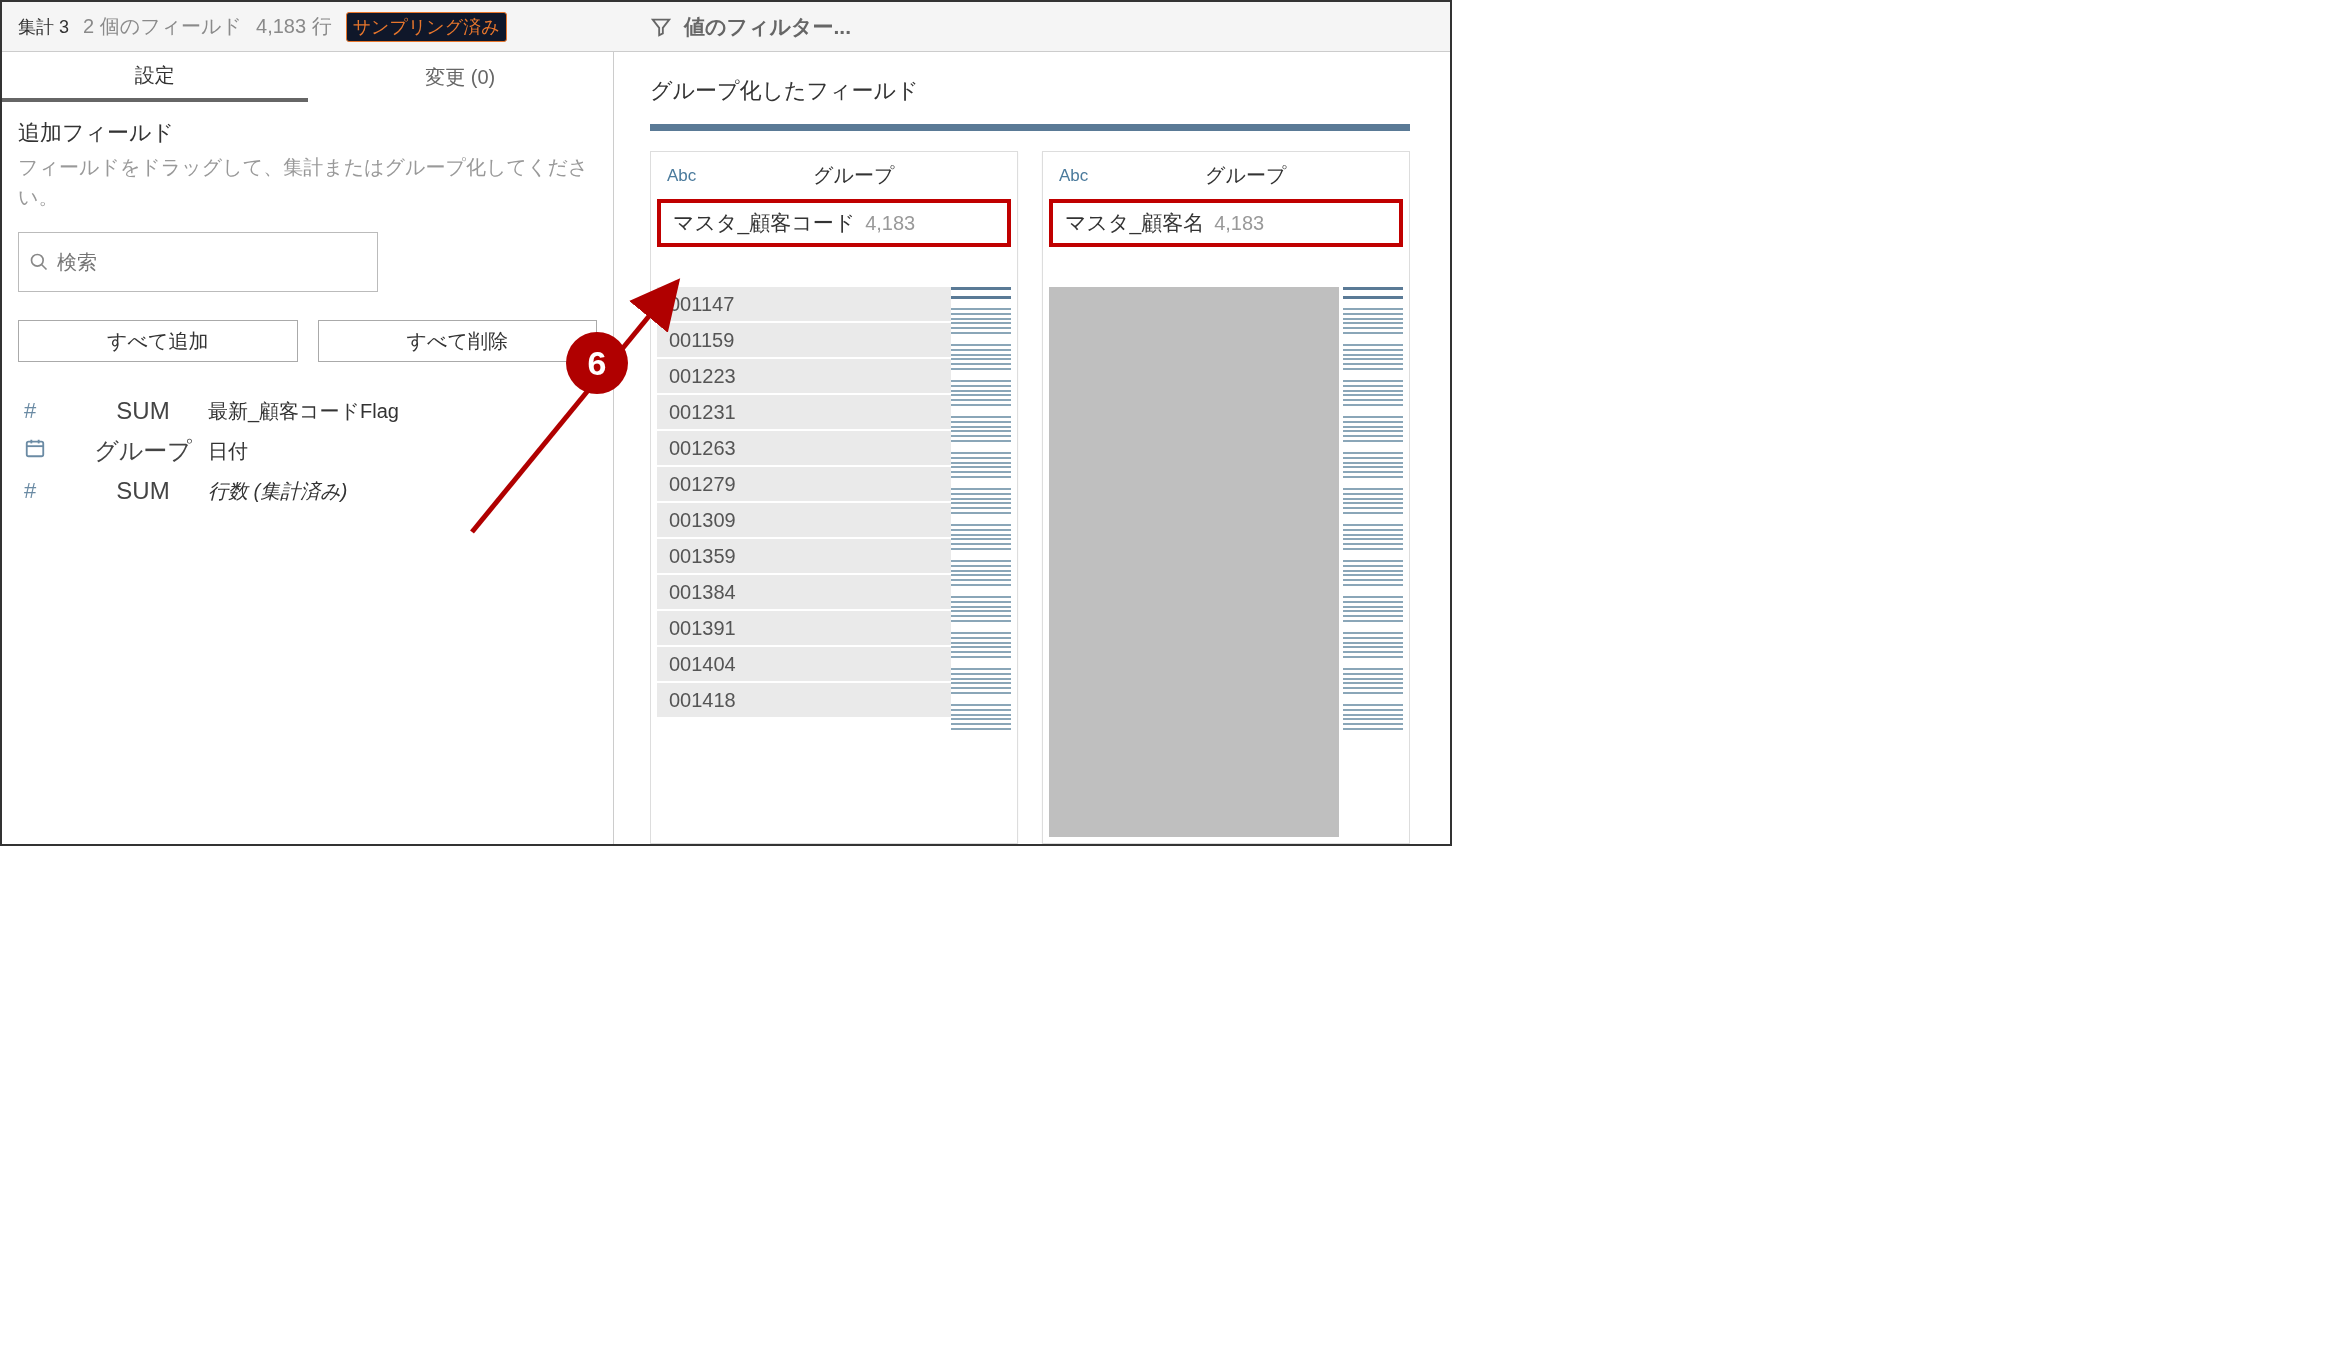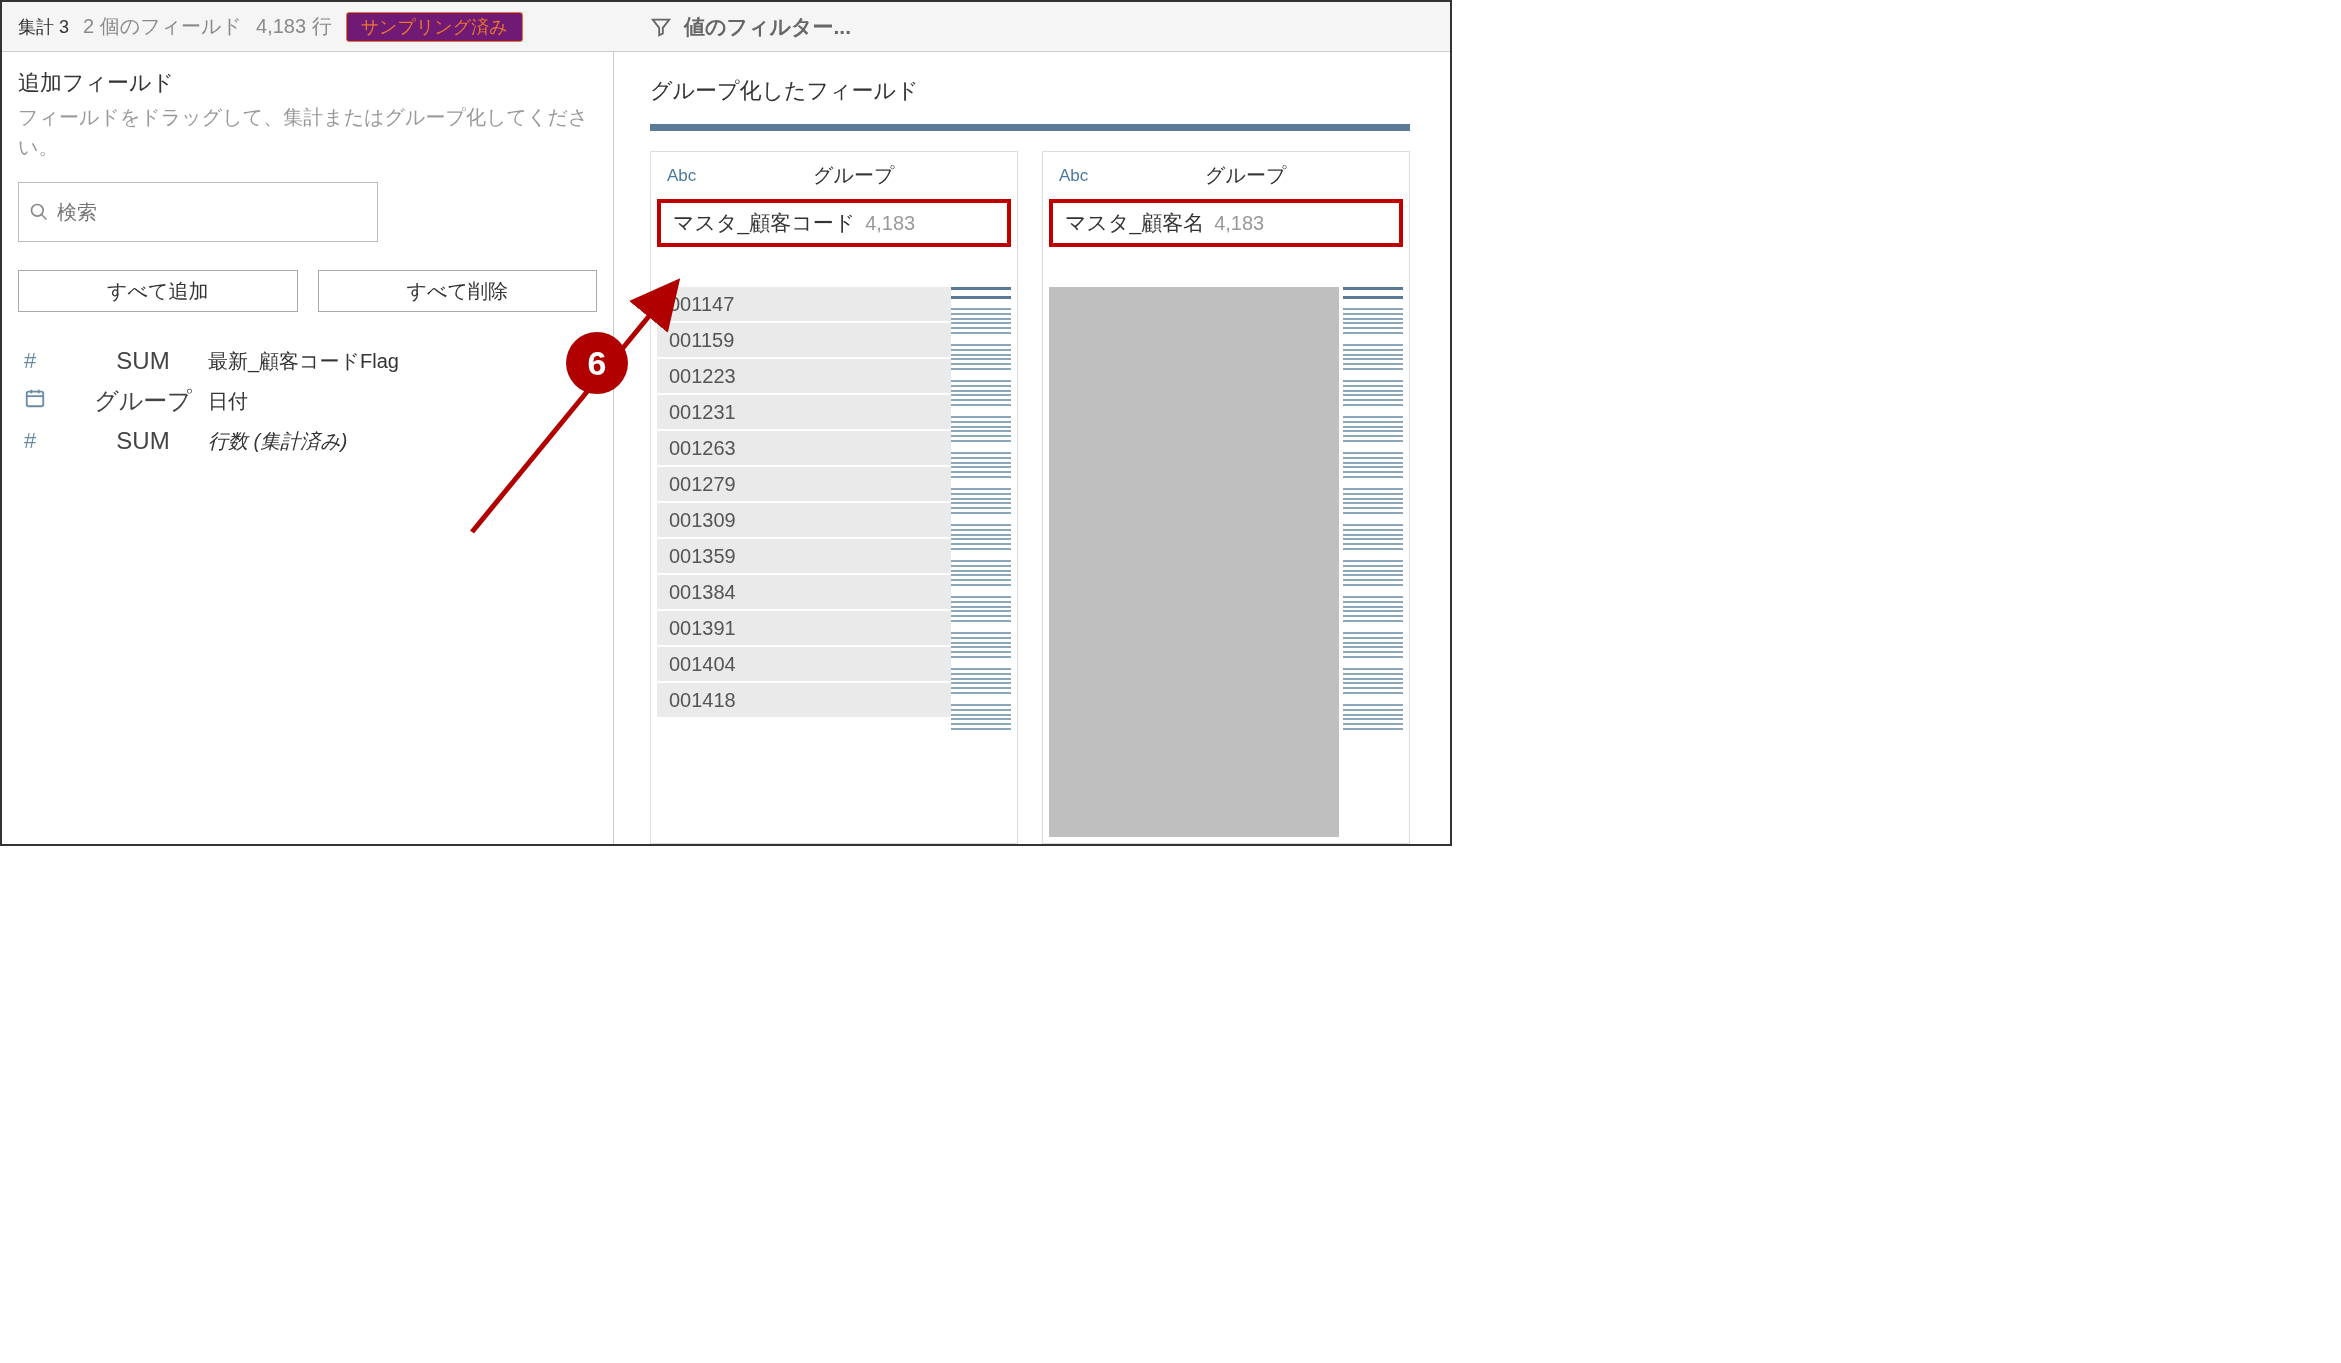--- a/index.html
+++ b/index.html
@@ -26,23 +26,23 @@
     gap: 14px;
     width: 612px;
   }
   .step-name { font-size: 18px; color: #333; font-weight: 500; }
   .field-count { font-size: 20px; color: #8a8a8a; }
   .row-count { font-size: 20px; color: #8a8a8a; }
   .sampled-badge {
     border: 1.5px solid #e8762c;
     color: #e8762c;
     font-size: 18px;
-    padding: 2px 14px;
+    padding: 2px 6px;
     border-radius: 3px;
-    background: #701a75;
+    background: #0f172a;
   }
   .top-right {
     display: flex;
     align-items: center;
     gap: 12px;
     padding-left: 20px;
   }
   .filter-icon { width: 22px; height: 22px; }
   .filter-label { font-size: 21px; color: #666; font-weight: 600; }
 
@@ -244,20 +244,24 @@
     <svg class="filter-icon" viewBox="0 0 24 24" fill="none" stroke="#666" stroke-width="2">
       <path d="M3 4h18l-7 9v6l-4 2v-8L3 4z"></path>
     </svg>
     <span class="filter-label">値のフィルター...</span>
   </div>
 </div>
 
 <div class="main">
 
   <div class="left-pane">
+    <div class="tabs">
+      <div class="tab active">設定</div>
+      <div class="tab">変更 (0)</div>
+    </div>
     <div class="left-content">
       <div class="section-title">追加フィールド</div>
       <div class="hint-text">フィールドをドラッグして、集計またはグループ化してください。</div>
       <div class="search-box">
         <svg width="20" height="20" viewBox="0 0 24 24" fill="none" stroke="#888" stroke-width="2">
           <circle cx="10" cy="10" r="7"></circle>
             <line x1="21" y1="21" x2="15" y2="15"></line>
         </svg>
         <input type="text" placeholder="検索" style="">
       </div>

